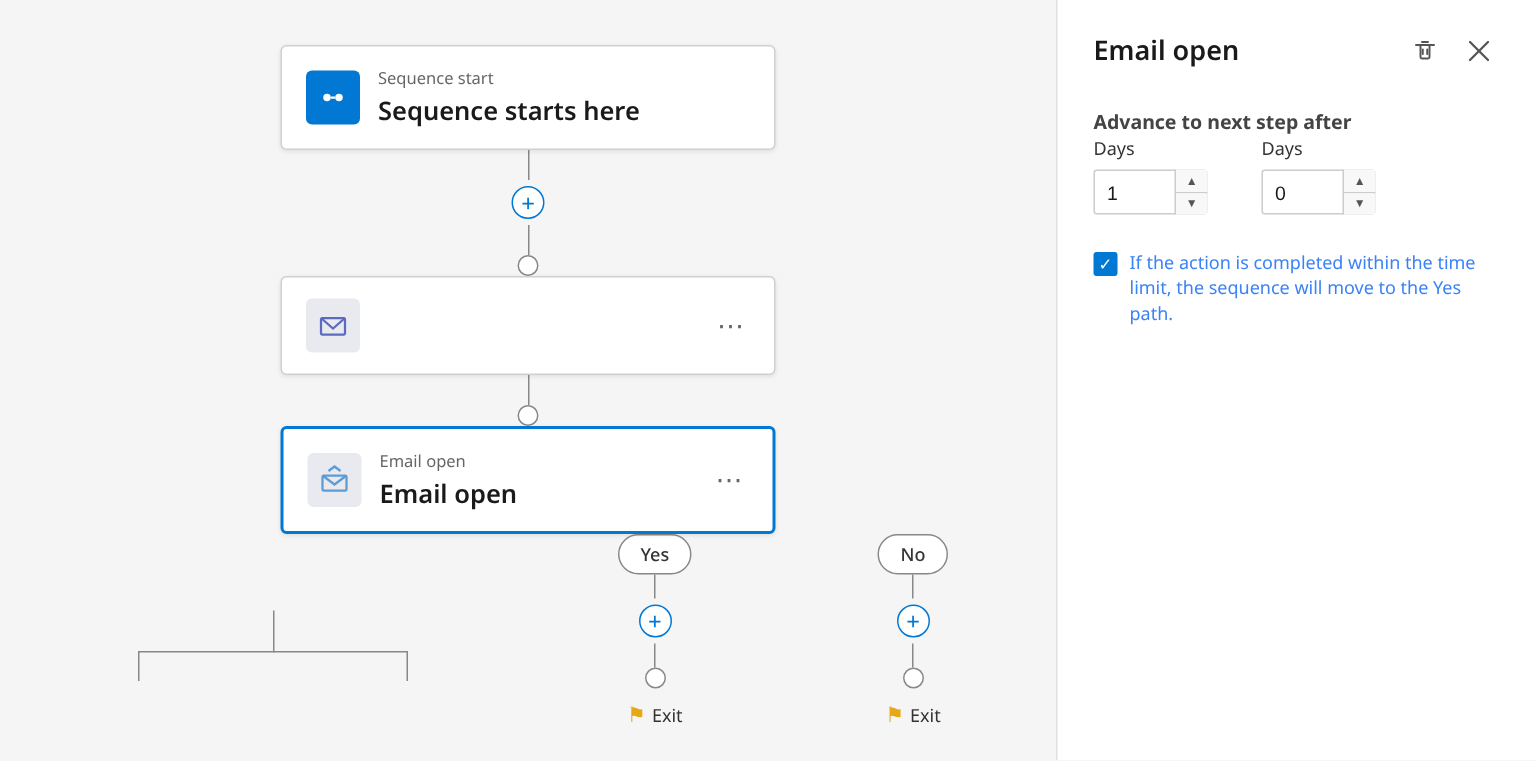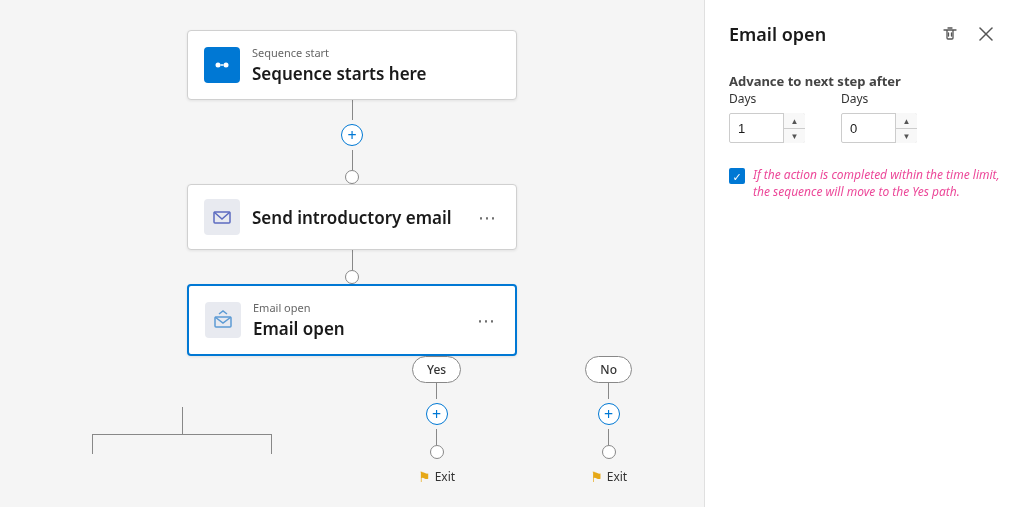--- a/index.html
+++ b/index.html
@@ -278,23 +278,22 @@
     }
 
     .checkbox-check {
       color: #fff;
       font-size: 11px;
       line-height: 1;
     }
 
     .checkbox-label {
       font-size: 12px;
-      color: #ec4899;
+      color: #3b82f6;
       line-height: 1.4;
-      font-style: italic;
     }
 
     
     .svg-icon {
       display: block;
     }
   </style>
 </head>
 <body>
 
@@ -323,21 +322,20 @@
     </div>
 
     <div class="flow-node">
       <div class="node-icon gray-bg">
         <svg class="svg-icon" width="20" height="20" viewBox="0 0 20 20" fill="none">
           <rect x="2" y="5" width="16" height="11" rx="1" stroke="#5c6bc0" stroke-width="1.5" fill="none"></rect>
           <polyline points="2,5 10,12 18,5" stroke="#5c6bc0" stroke-width="1.5" fill="none"></polyline>
         </svg>
       </div>
       <div class="node-content">
-        <div class="node-title">Send introductory email</div>
       </div>
       <div class="node-menu">⋯</div>
     </div>
 
     <div class="connector">
       <div class="connector-line"></div>
       <div class="connector-circle"></div>
     </div>
 
     <div class="flow-node selected">

